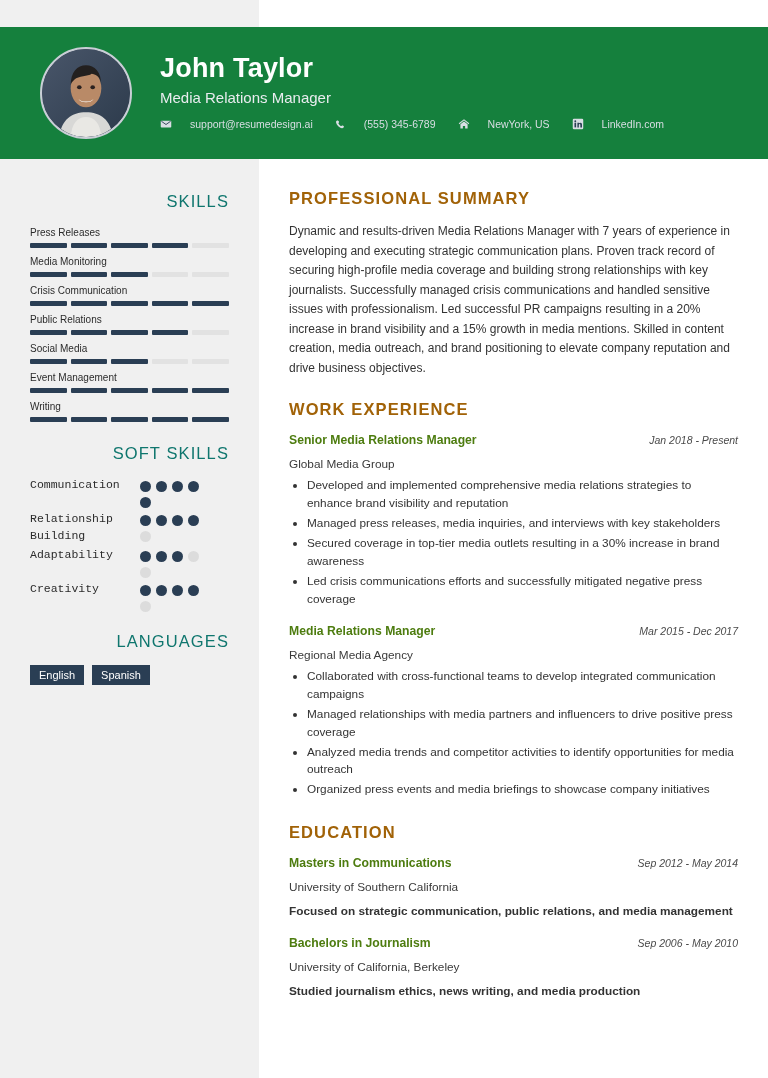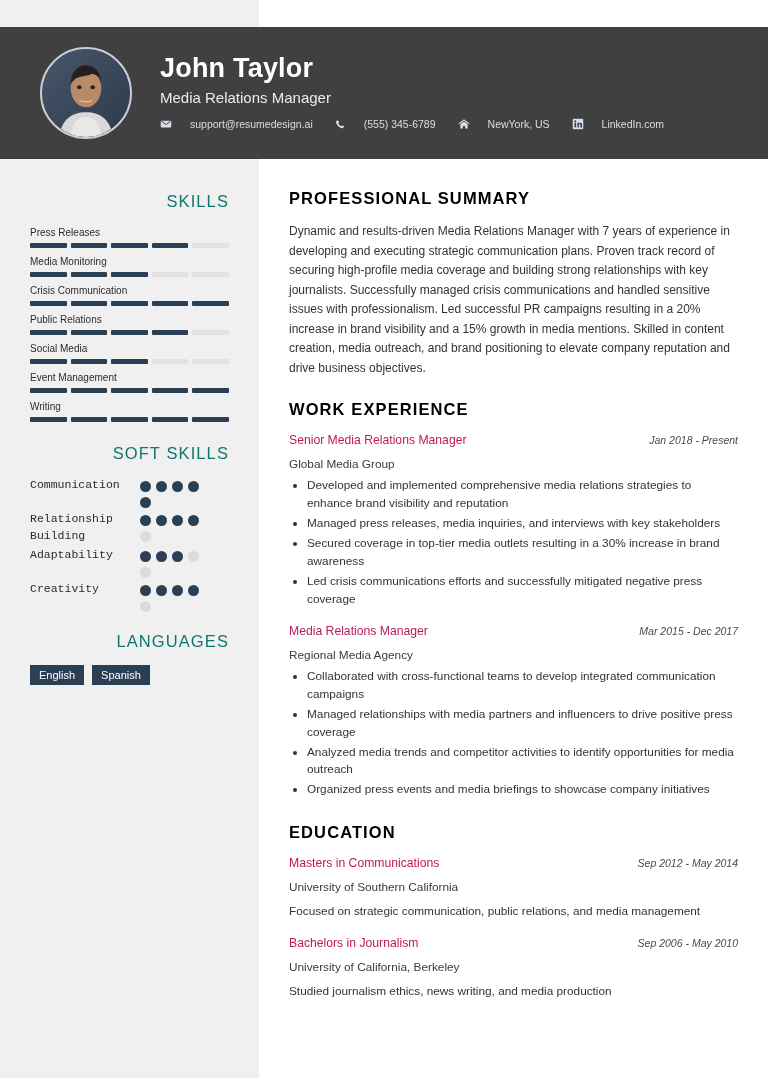--- a/index.html
+++ b/index.html
@@ -21,21 +21,21 @@
     left: 0; top: 0;
     width: 259px; height: 1078px;
     background: #f0f0f0;
   }
 
   
   .header {
     position: absolute;
     left: 0; top: 27px;
     width: 768px; height: 132px;
-    background: #404040;
+    background: #15803d;
     display: flex;
     align-items: center;
     padding-left: 40px;
   }
   .avatar {
     width: 92px; height: 92px;
     border-radius: 50%;
     border: 2px solid #c9ced6;
     overflow: hidden;
     flex: none;
@@ -153,43 +153,43 @@
   
   .main {
     position: absolute;
     left: 259px; top: 159px;
     width: 509px;
     padding: 30px 30px 0 30px;
   }
   .main-heading {
     font-size: 16.5px;
     font-weight: bold;
-    color: #000000;
+    color: #a16207;
     letter-spacing: 1.1px;
     margin-bottom: 14px;
   }
   .summary {
     font-size: 12px;
     line-height: 1.63;
     color: #333333;
     margin-bottom: 22px;
     text-align: left;
   }
 
   .entry { margin-bottom: 15px; }
   .entry-top {
     display: flex;
     justify-content: space-between;
     align-items: baseline;
     gap: 12px;
   }
   .entry-title {
     font-size: 12.2px;
-    font-weight: normal;
-    color: #be185d;
+    font-weight: bold;
+    color: #4d7c0f;
   }
   .entry-date {
     font-size: 10.5px;
     font-style: italic;
     color: #4a4a4a;
     white-space: nowrap;
     flex: none;
   }
   .entry-org {
     font-size: 11.8px;
@@ -204,20 +204,21 @@
     font-size: 11.8px;
     line-height: 1.52;
     color: #333333;
     margin-bottom: 2px;
   }
   .edu-desc {
     font-size: 11.8px;
     line-height: 1.55;
     color: #333333;
     margin-top: 8px;
+    font-weight: bold;
   }
   .section-gap { height: 9px; }
 </style>
 </head>
 <body>
 
 <div class="page">
 
   <div class="left-bg"></div>
 

